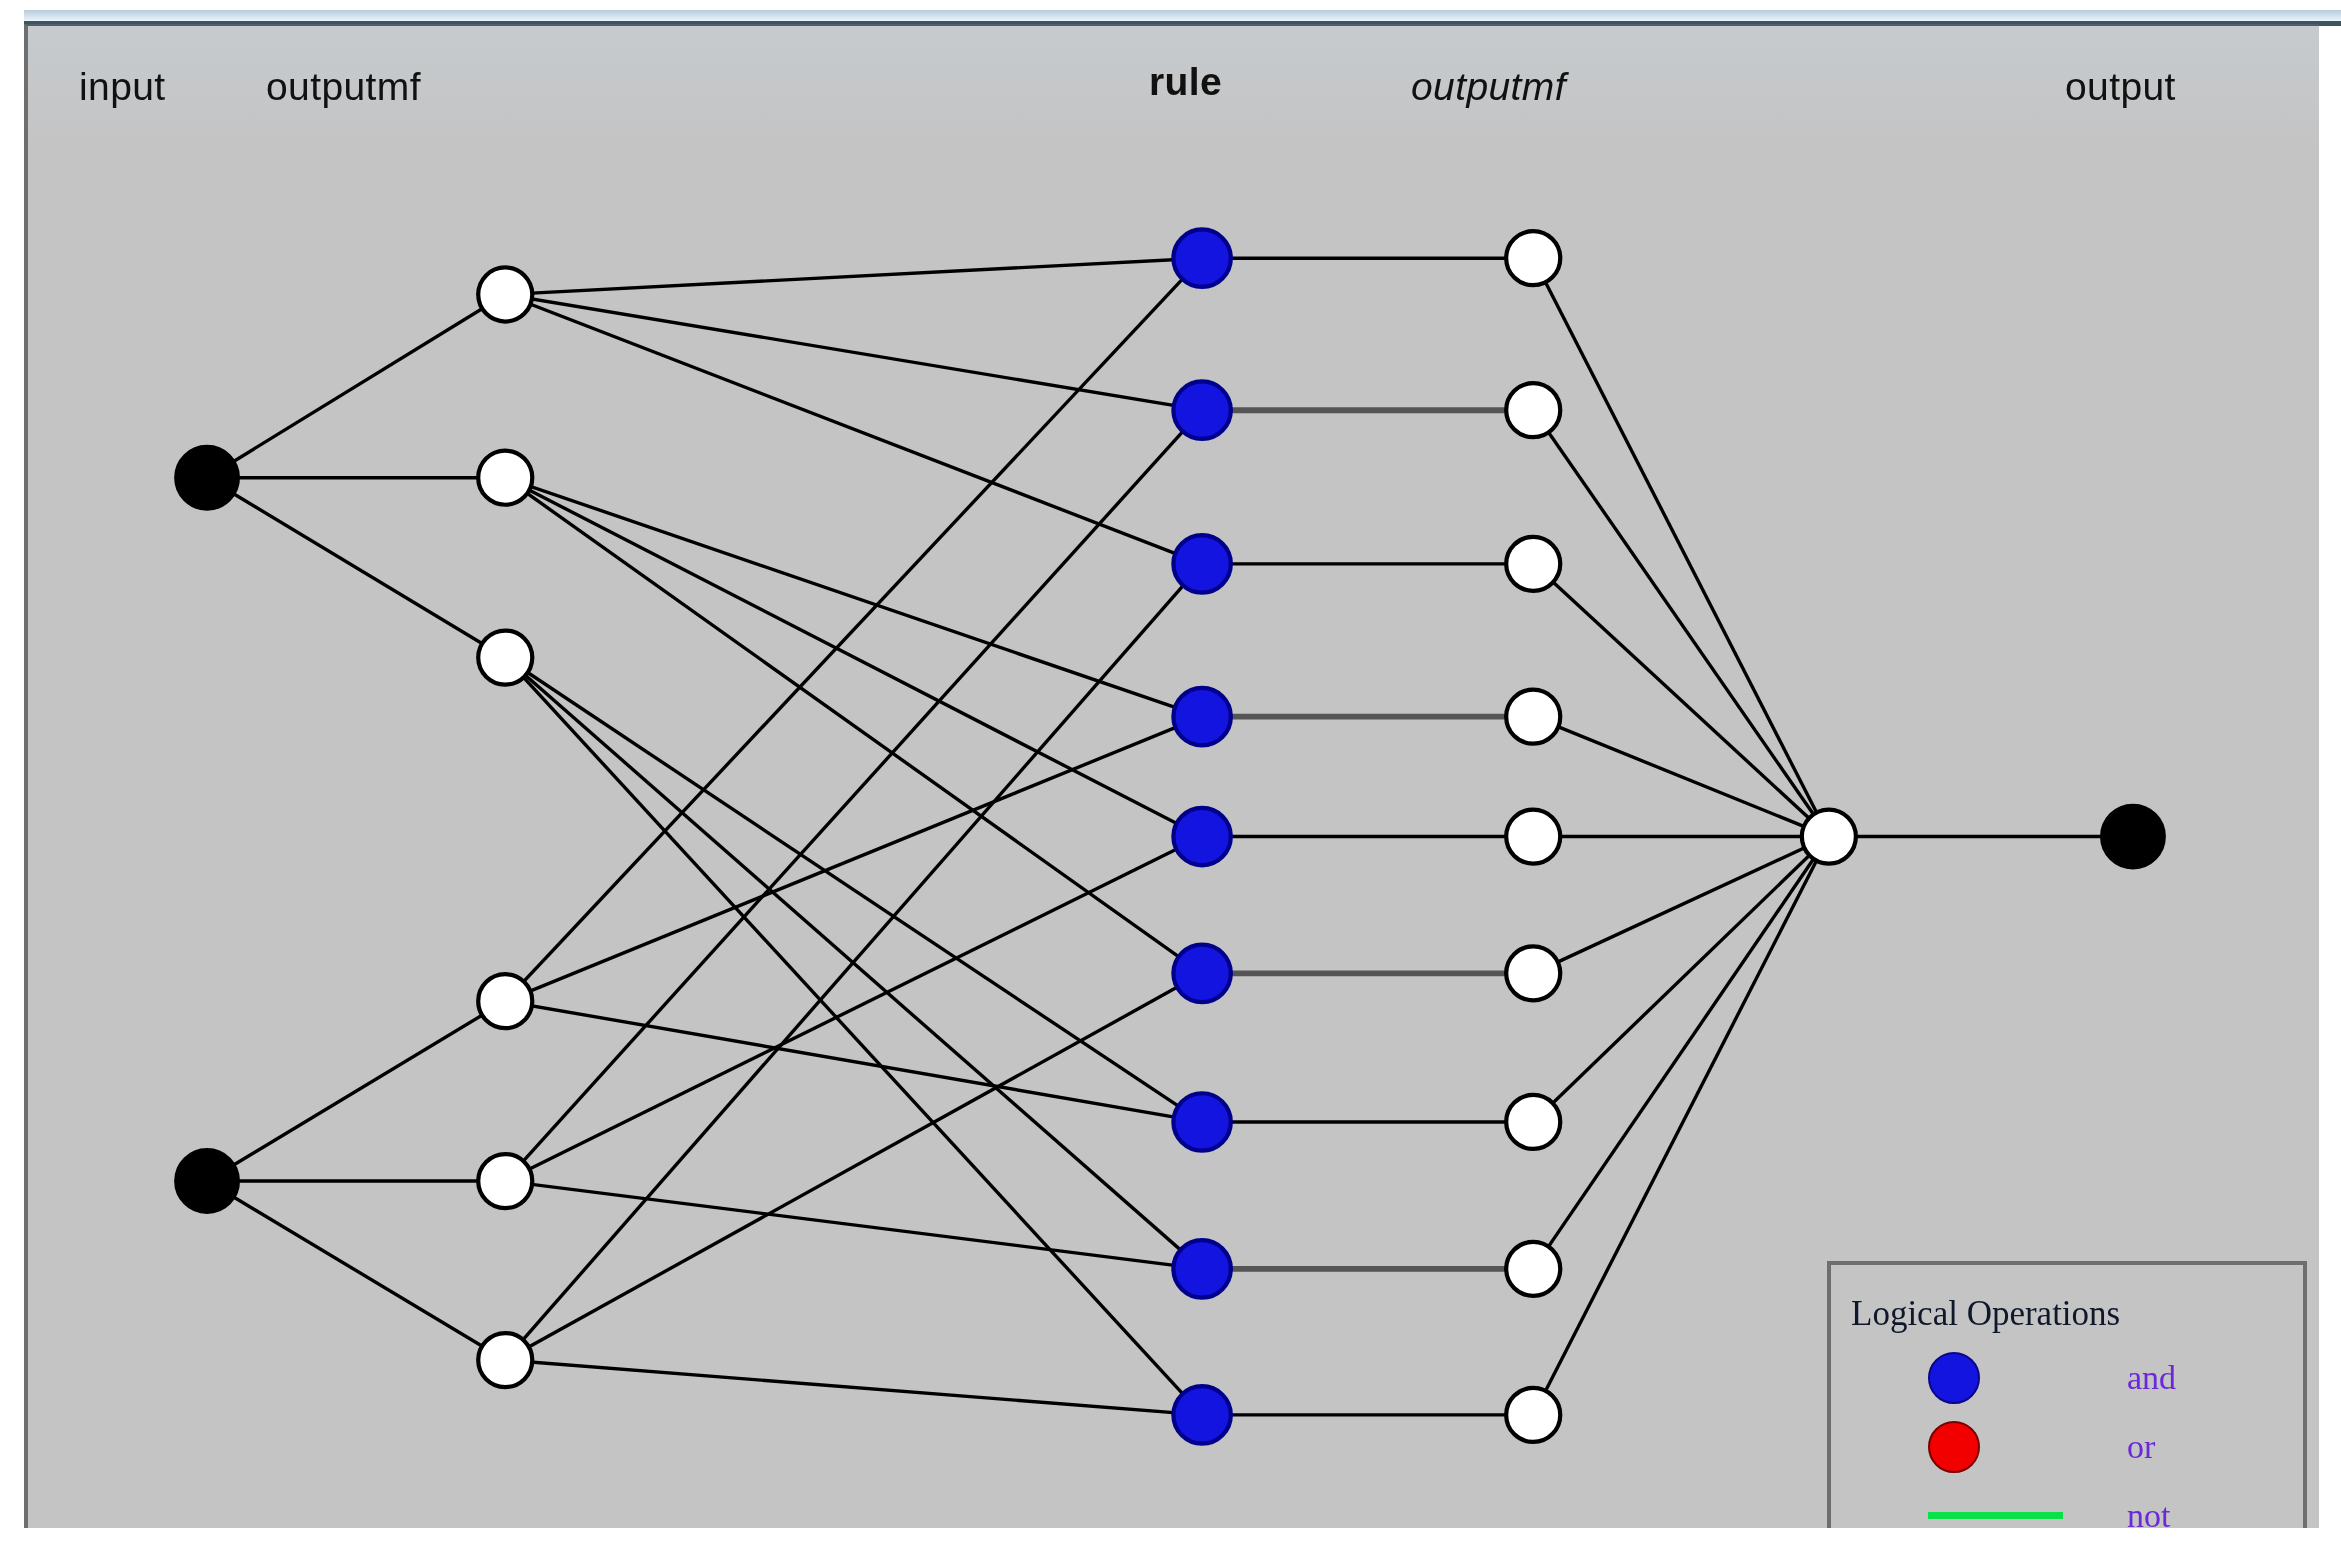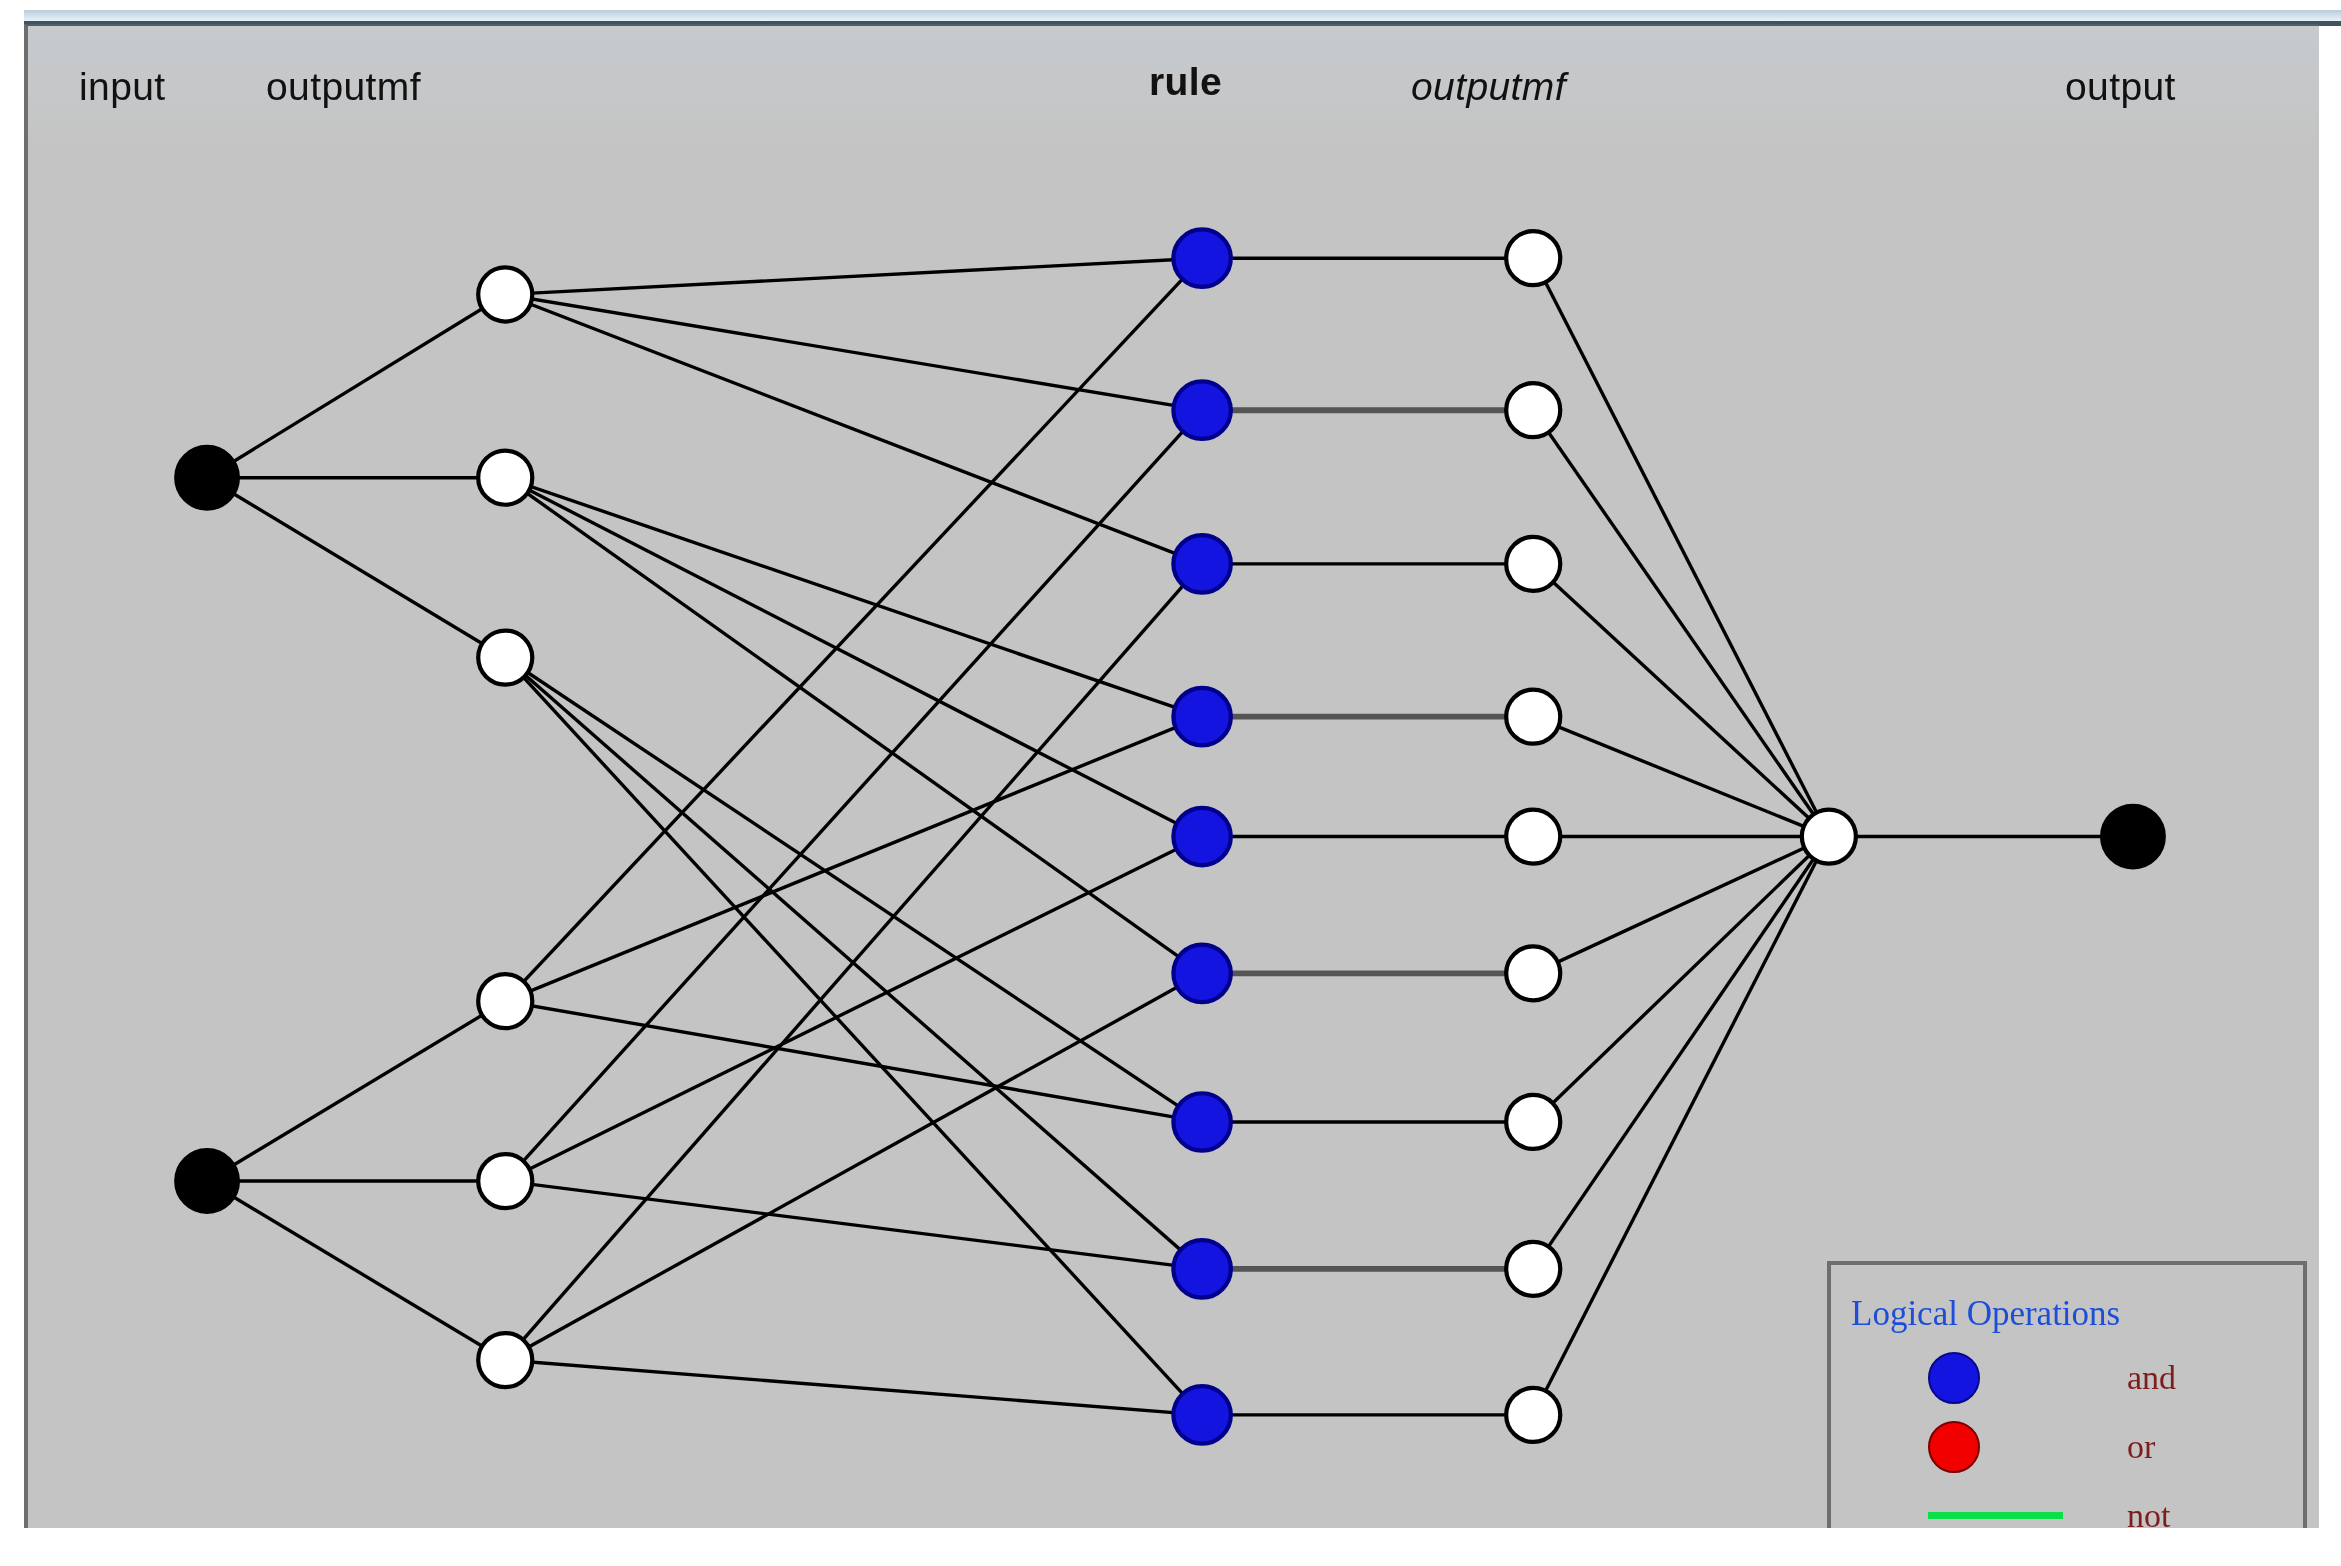--- a/index.html
+++ b/index.html
@@ -77,21 +77,21 @@
     height: 302px;
     background: #c4c4c4;
     border: 4.2px solid #6e6e6e;
     box-sizing: border-box;
   }
   .legend-title {
     position: absolute;
     left: 20px;
     top: 29px;
     font-size: 35px;
-    color: #1d4ed8;
+    color: #0f172a;
     white-space: nowrap;
     font-family: "Liberation Serif", serif;
   }
   .legend-swatch-col {
     position: absolute;
     left: 97px;
     top: 78px;
     width: 152px;
   }
   .legend-label-col {
@@ -114,21 +114,21 @@
   .dot.blue { background: #1414e0; border: 2.5px solid #070788; box-sizing: border-box; }
   .dot.red  { background: #f20000; border: 2.5px solid #7a0000; box-sizing: border-box; }
   .greenline {
     width: 135px;
     height: 7.6px;
     background: #0ae04a;
     display: block;
   }
   .legend-text {
     font-size: 34px;
-    color: #7f1d1d;
+    color: #6d28d9;
     font-family: "Liberation Serif", serif;
     line-height: 69px;
   }
 </style>
 </head>
 <body>
 
 <div id="stage">
 
   <div class="chrome-strip"></div>

